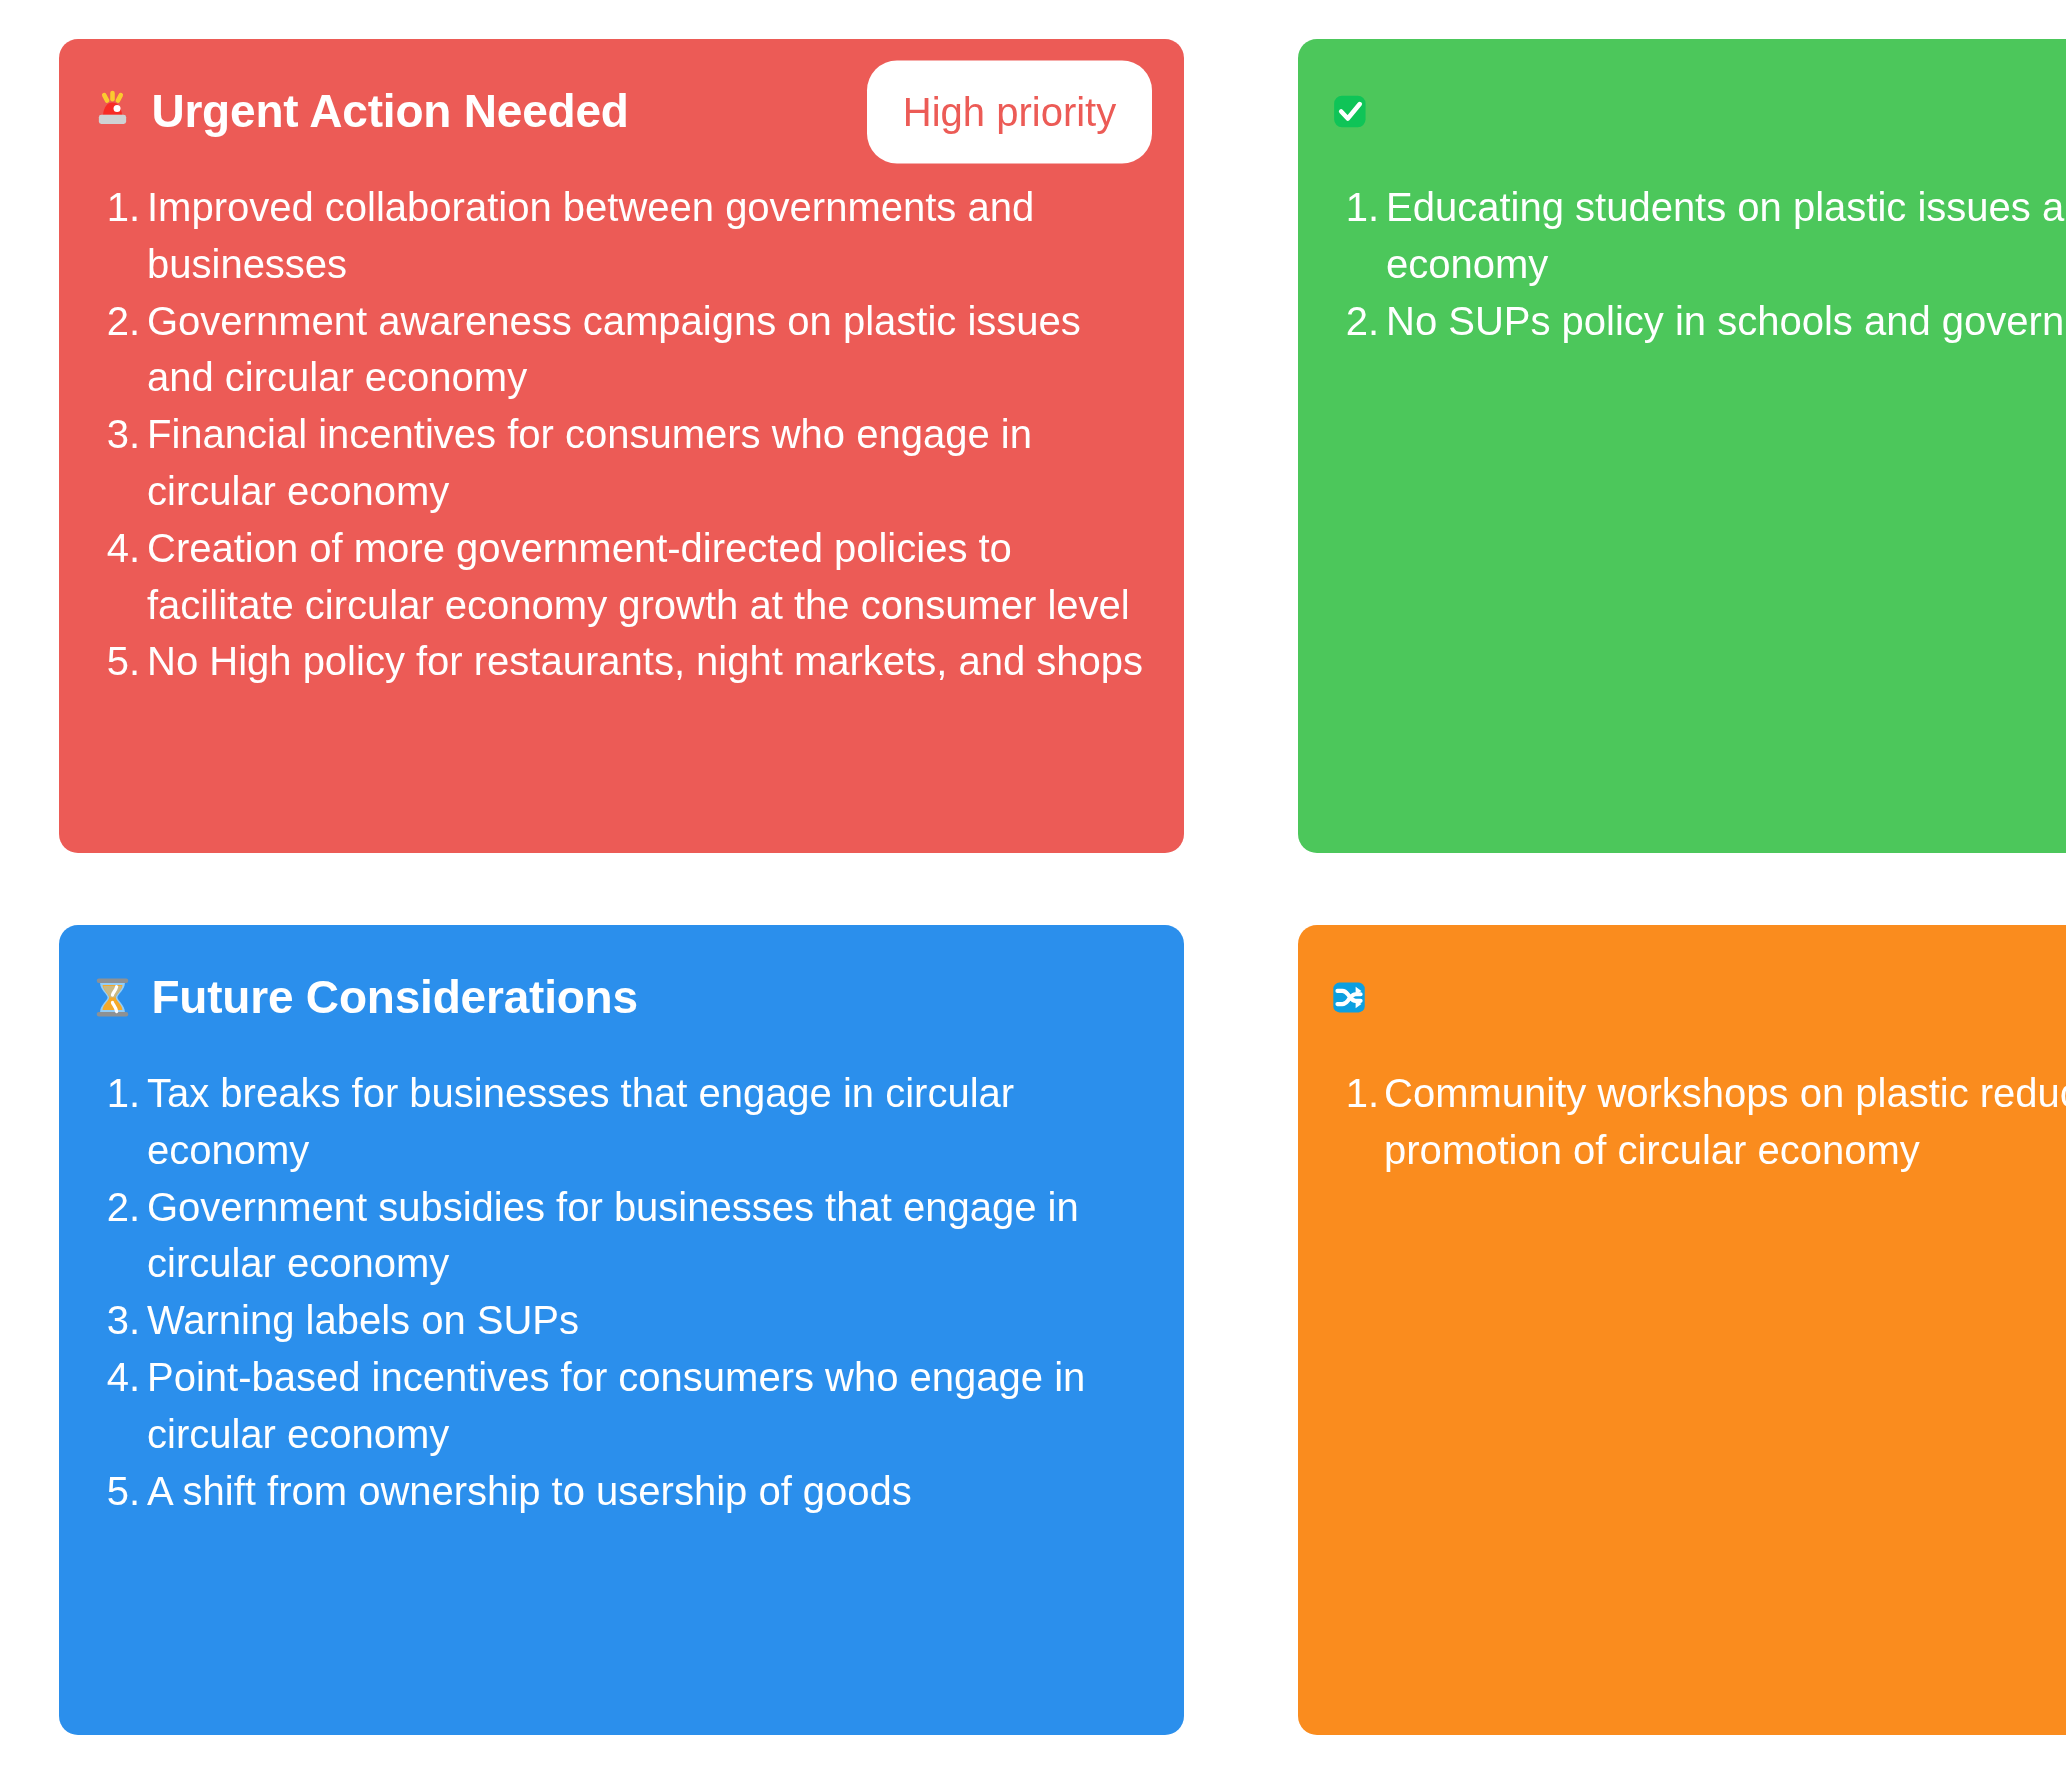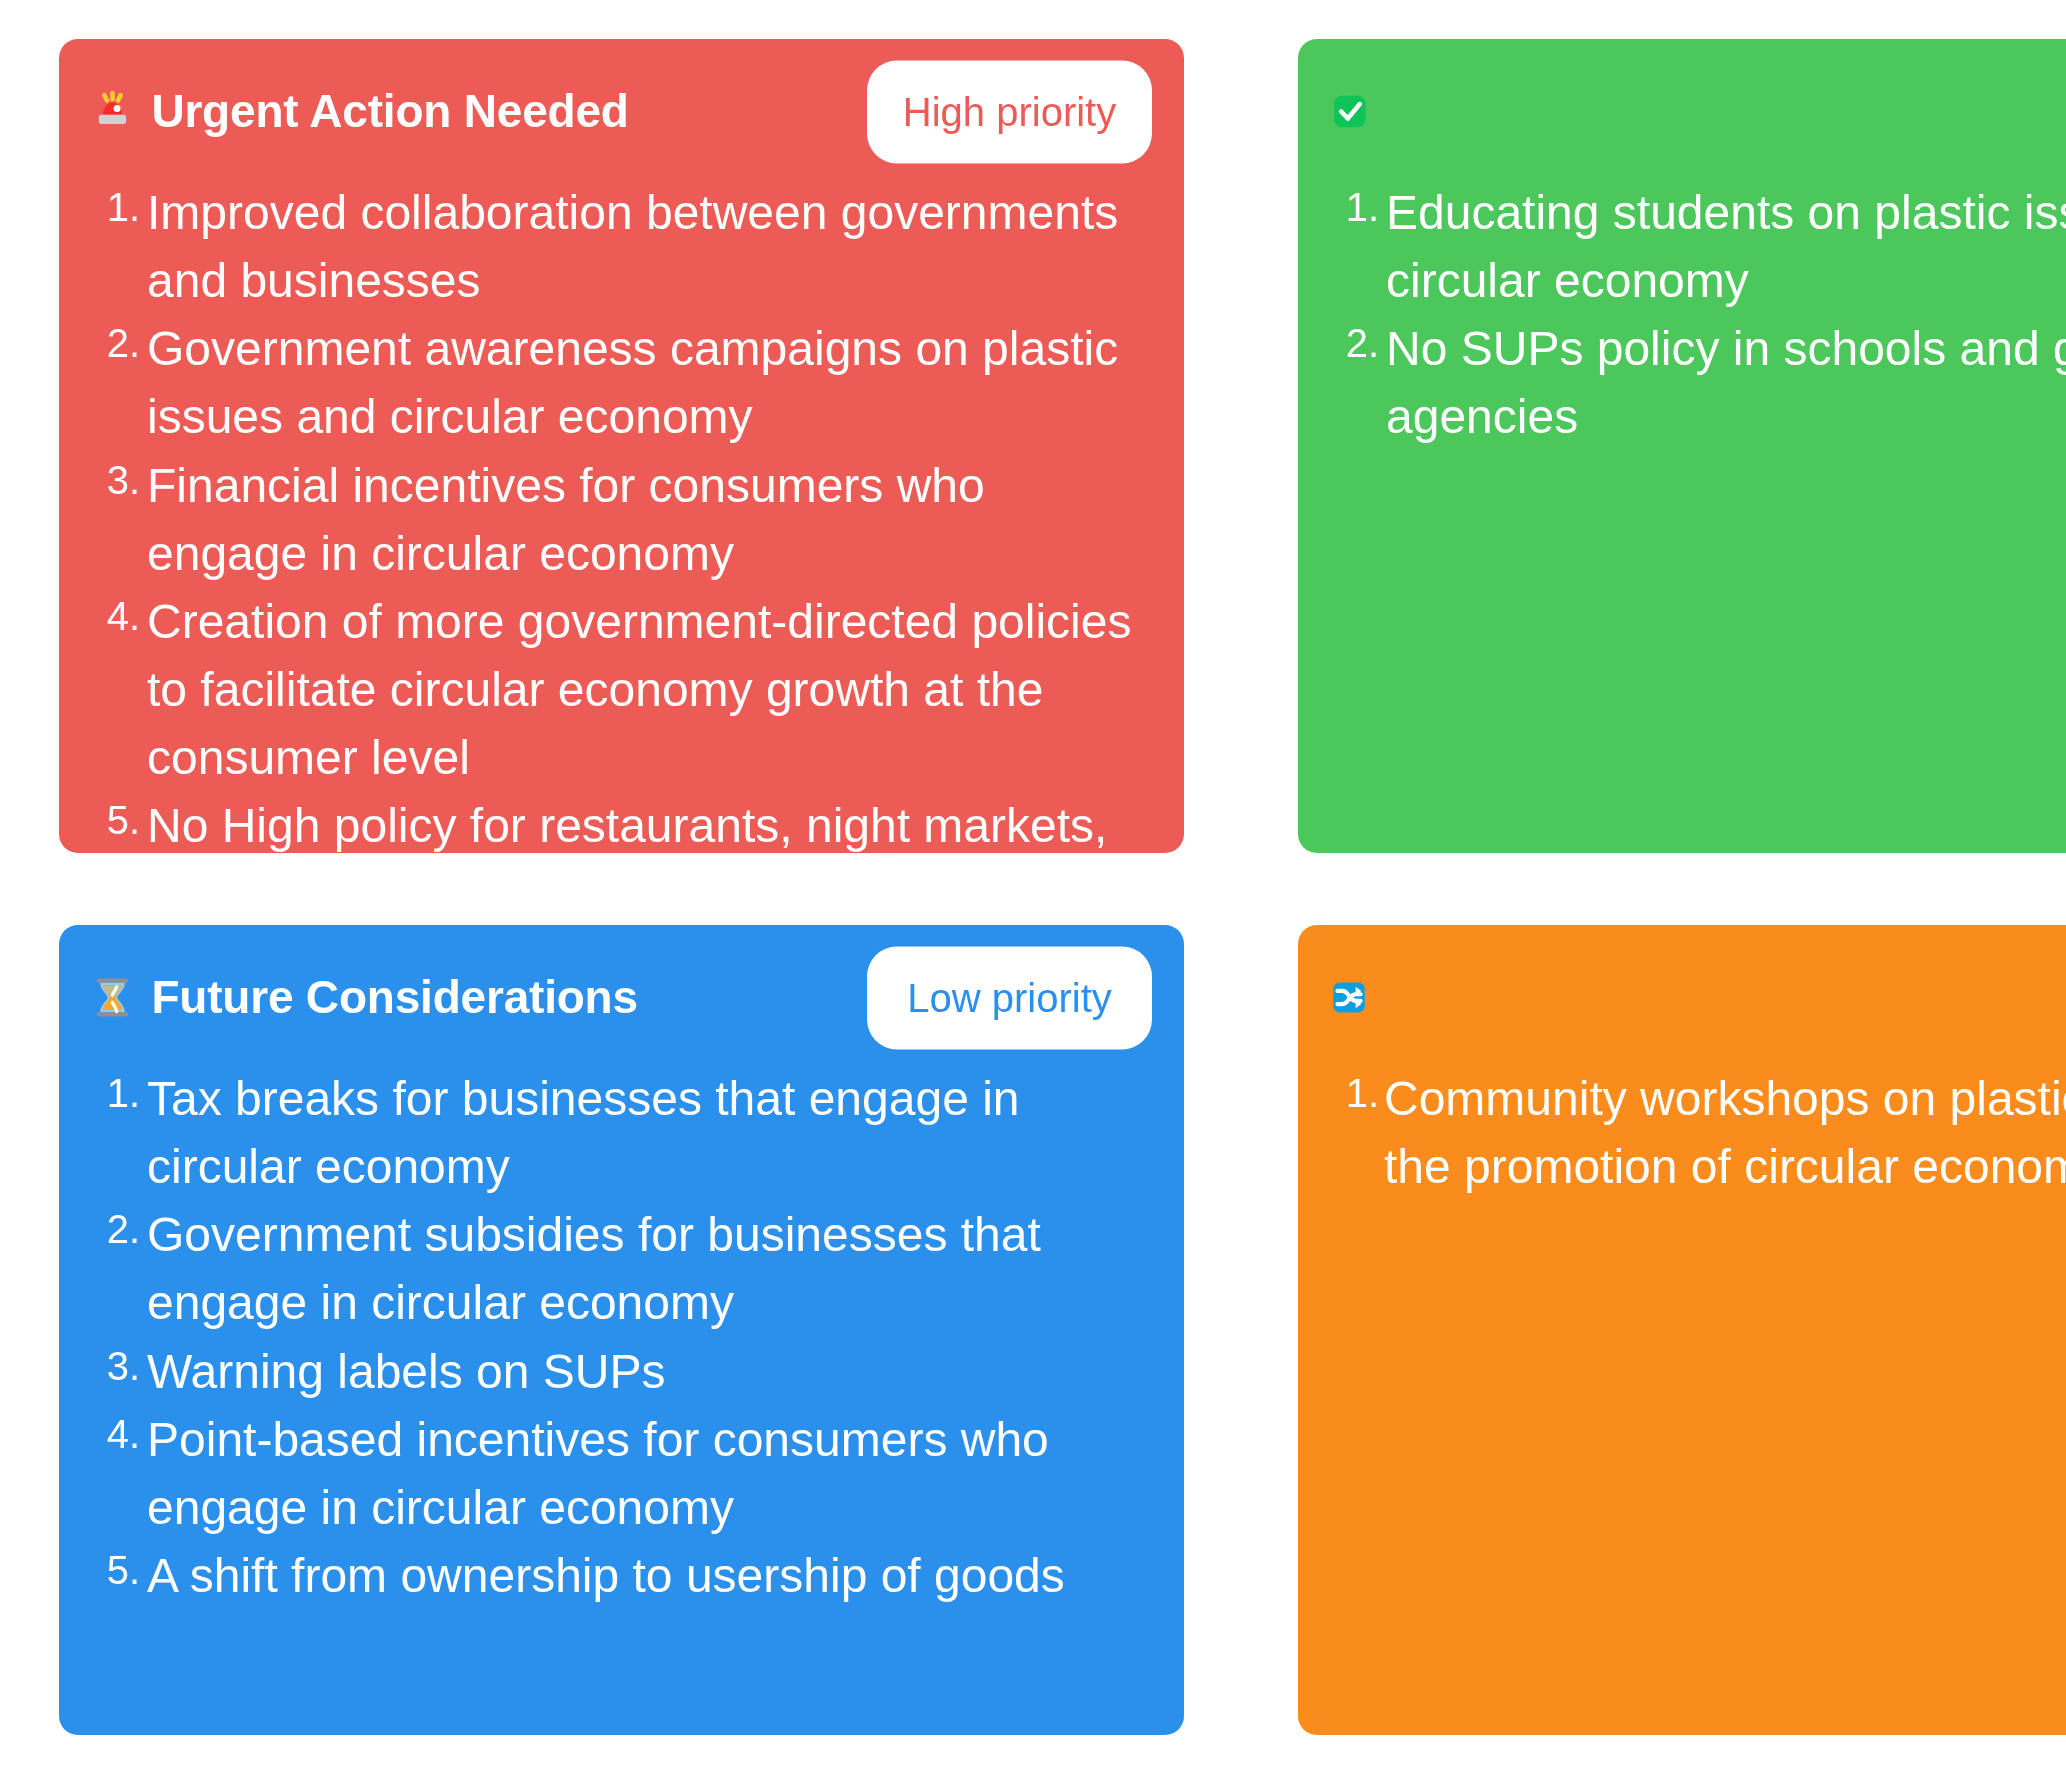--- a/index.html
+++ b/index.html
@@ -96,21 +96,21 @@
     margin-top: 24px;
     list-style: none;
     counter-reset: item;
     padding-left: 0;
   }
 
   .card-list li {
     counter-increment: item;
     position: relative;
     color: #ffffff;
-    font-size: 48px;
+    font-size: 40px;
     line-height: 1.42;
     padding-left: 56px;
     margin-bottom: 0;
   }
 
   .card-list li::before {
     content: counter(item) ".";
     position: absolute;
     left: 0;
     top: 0;
@@ -182,21 +182,20 @@
             <rect x="14" y="87" width="76" height="11" rx="5" fill="#8D9194"></rect>
             <path d="M22 17h60c0 16-18 28-18 35s18 19 18 35H22c0-16 18-28 18-35S22 33 22 17z" fill="#92CDF7"></path>
             <path d="M28 22h48c0 12-16 23-16 30s16 18 16 30H28c0-12 16-23 16-30S28 34 28 22z" fill="#FBA61D" opacity="0.95"></path>
             <path d="M30 24h44c-1 11-15 22-15 28h-14c0-6-14-17-15-28z" fill="#92CDF7" opacity="0.45"></path>
             <path d="M62 26c-2 9-10 15-10 20" fill="none" stroke="#FFFFFF" stroke-width="8" stroke-linecap="round"></path>
             <path d="M62 86c-2-12-10-18-10-22" fill="none" stroke="#FFFFFF" stroke-width="8" stroke-linecap="round"></path>
           </svg>
         </span>
         <h2 class="card-title">Future Considerations</h2>
       </div>
-      <div class="badge badge--future">Low priority</div>
     </div>
     <ol class="card-list">
       <li>Tax breaks for businesses that engage in circular economy</li>
       <li>Government subsidies for businesses that engage in circular economy</li>
       <li>Warning labels on SUPs</li>
       <li>Point-based incentives for consumers who engage in circular economy</li>
       <li>A shift from ownership to usership of goods</li>
     </ol>
   </section>
 

